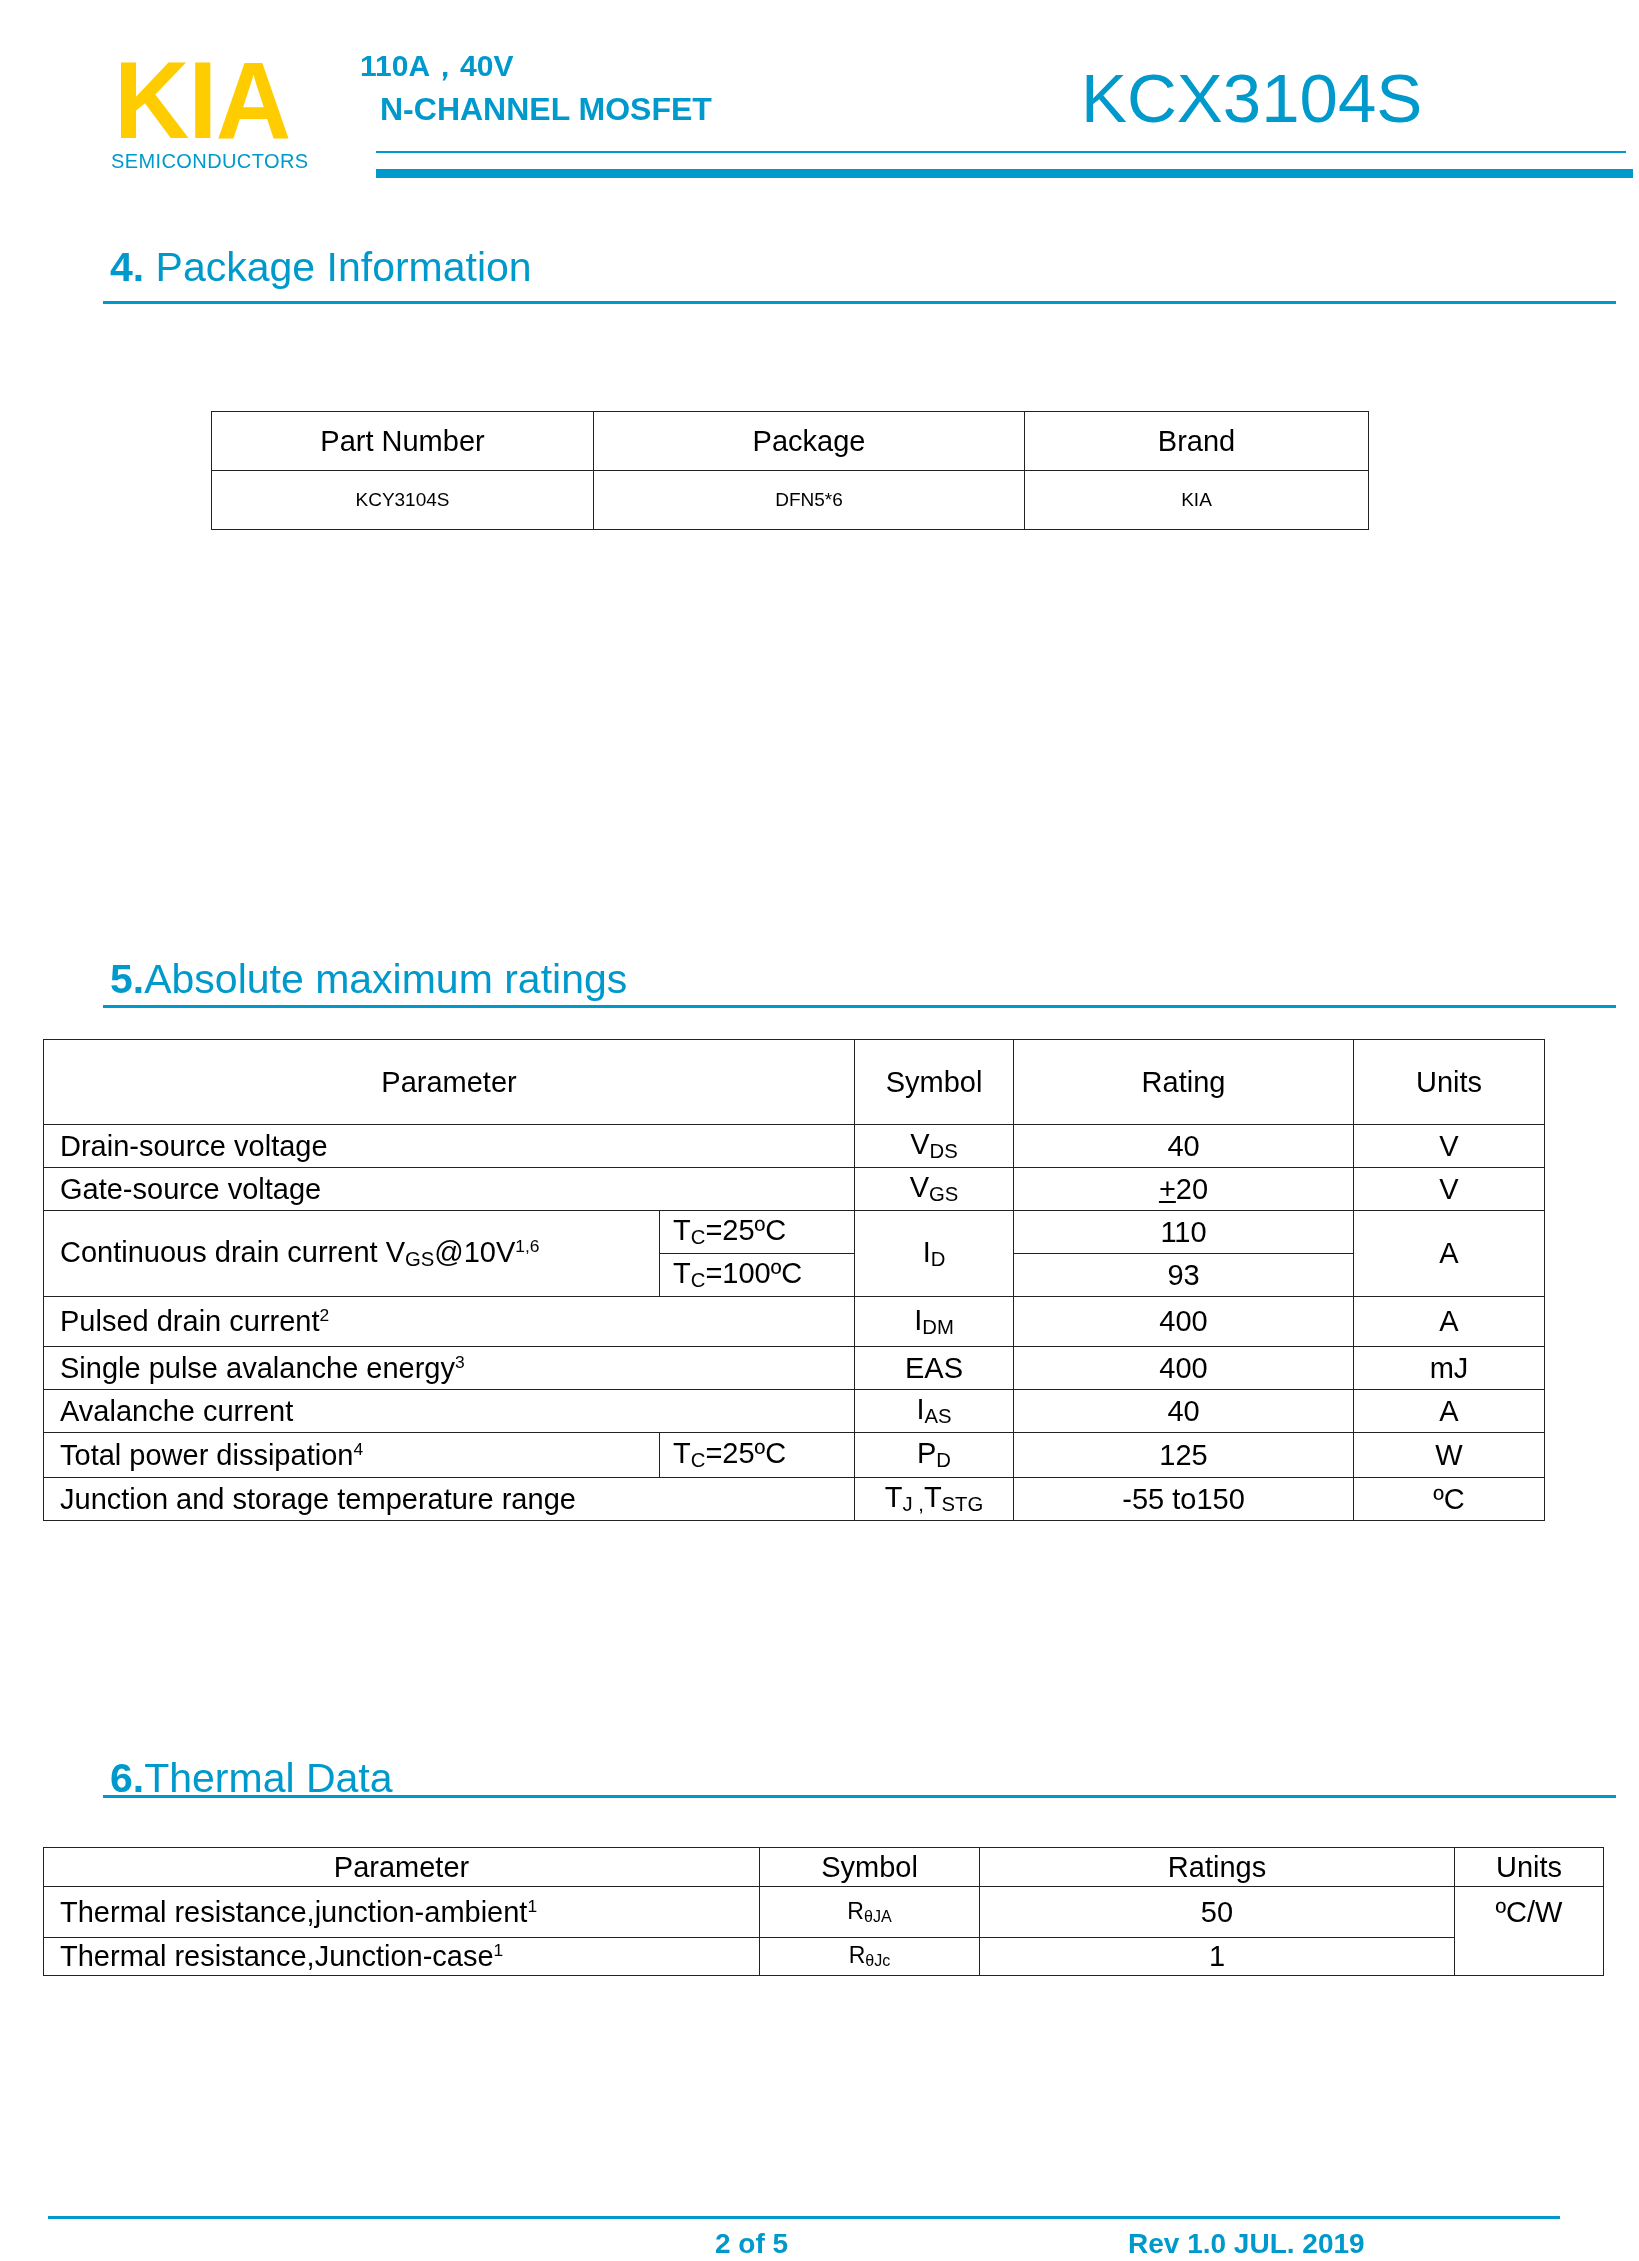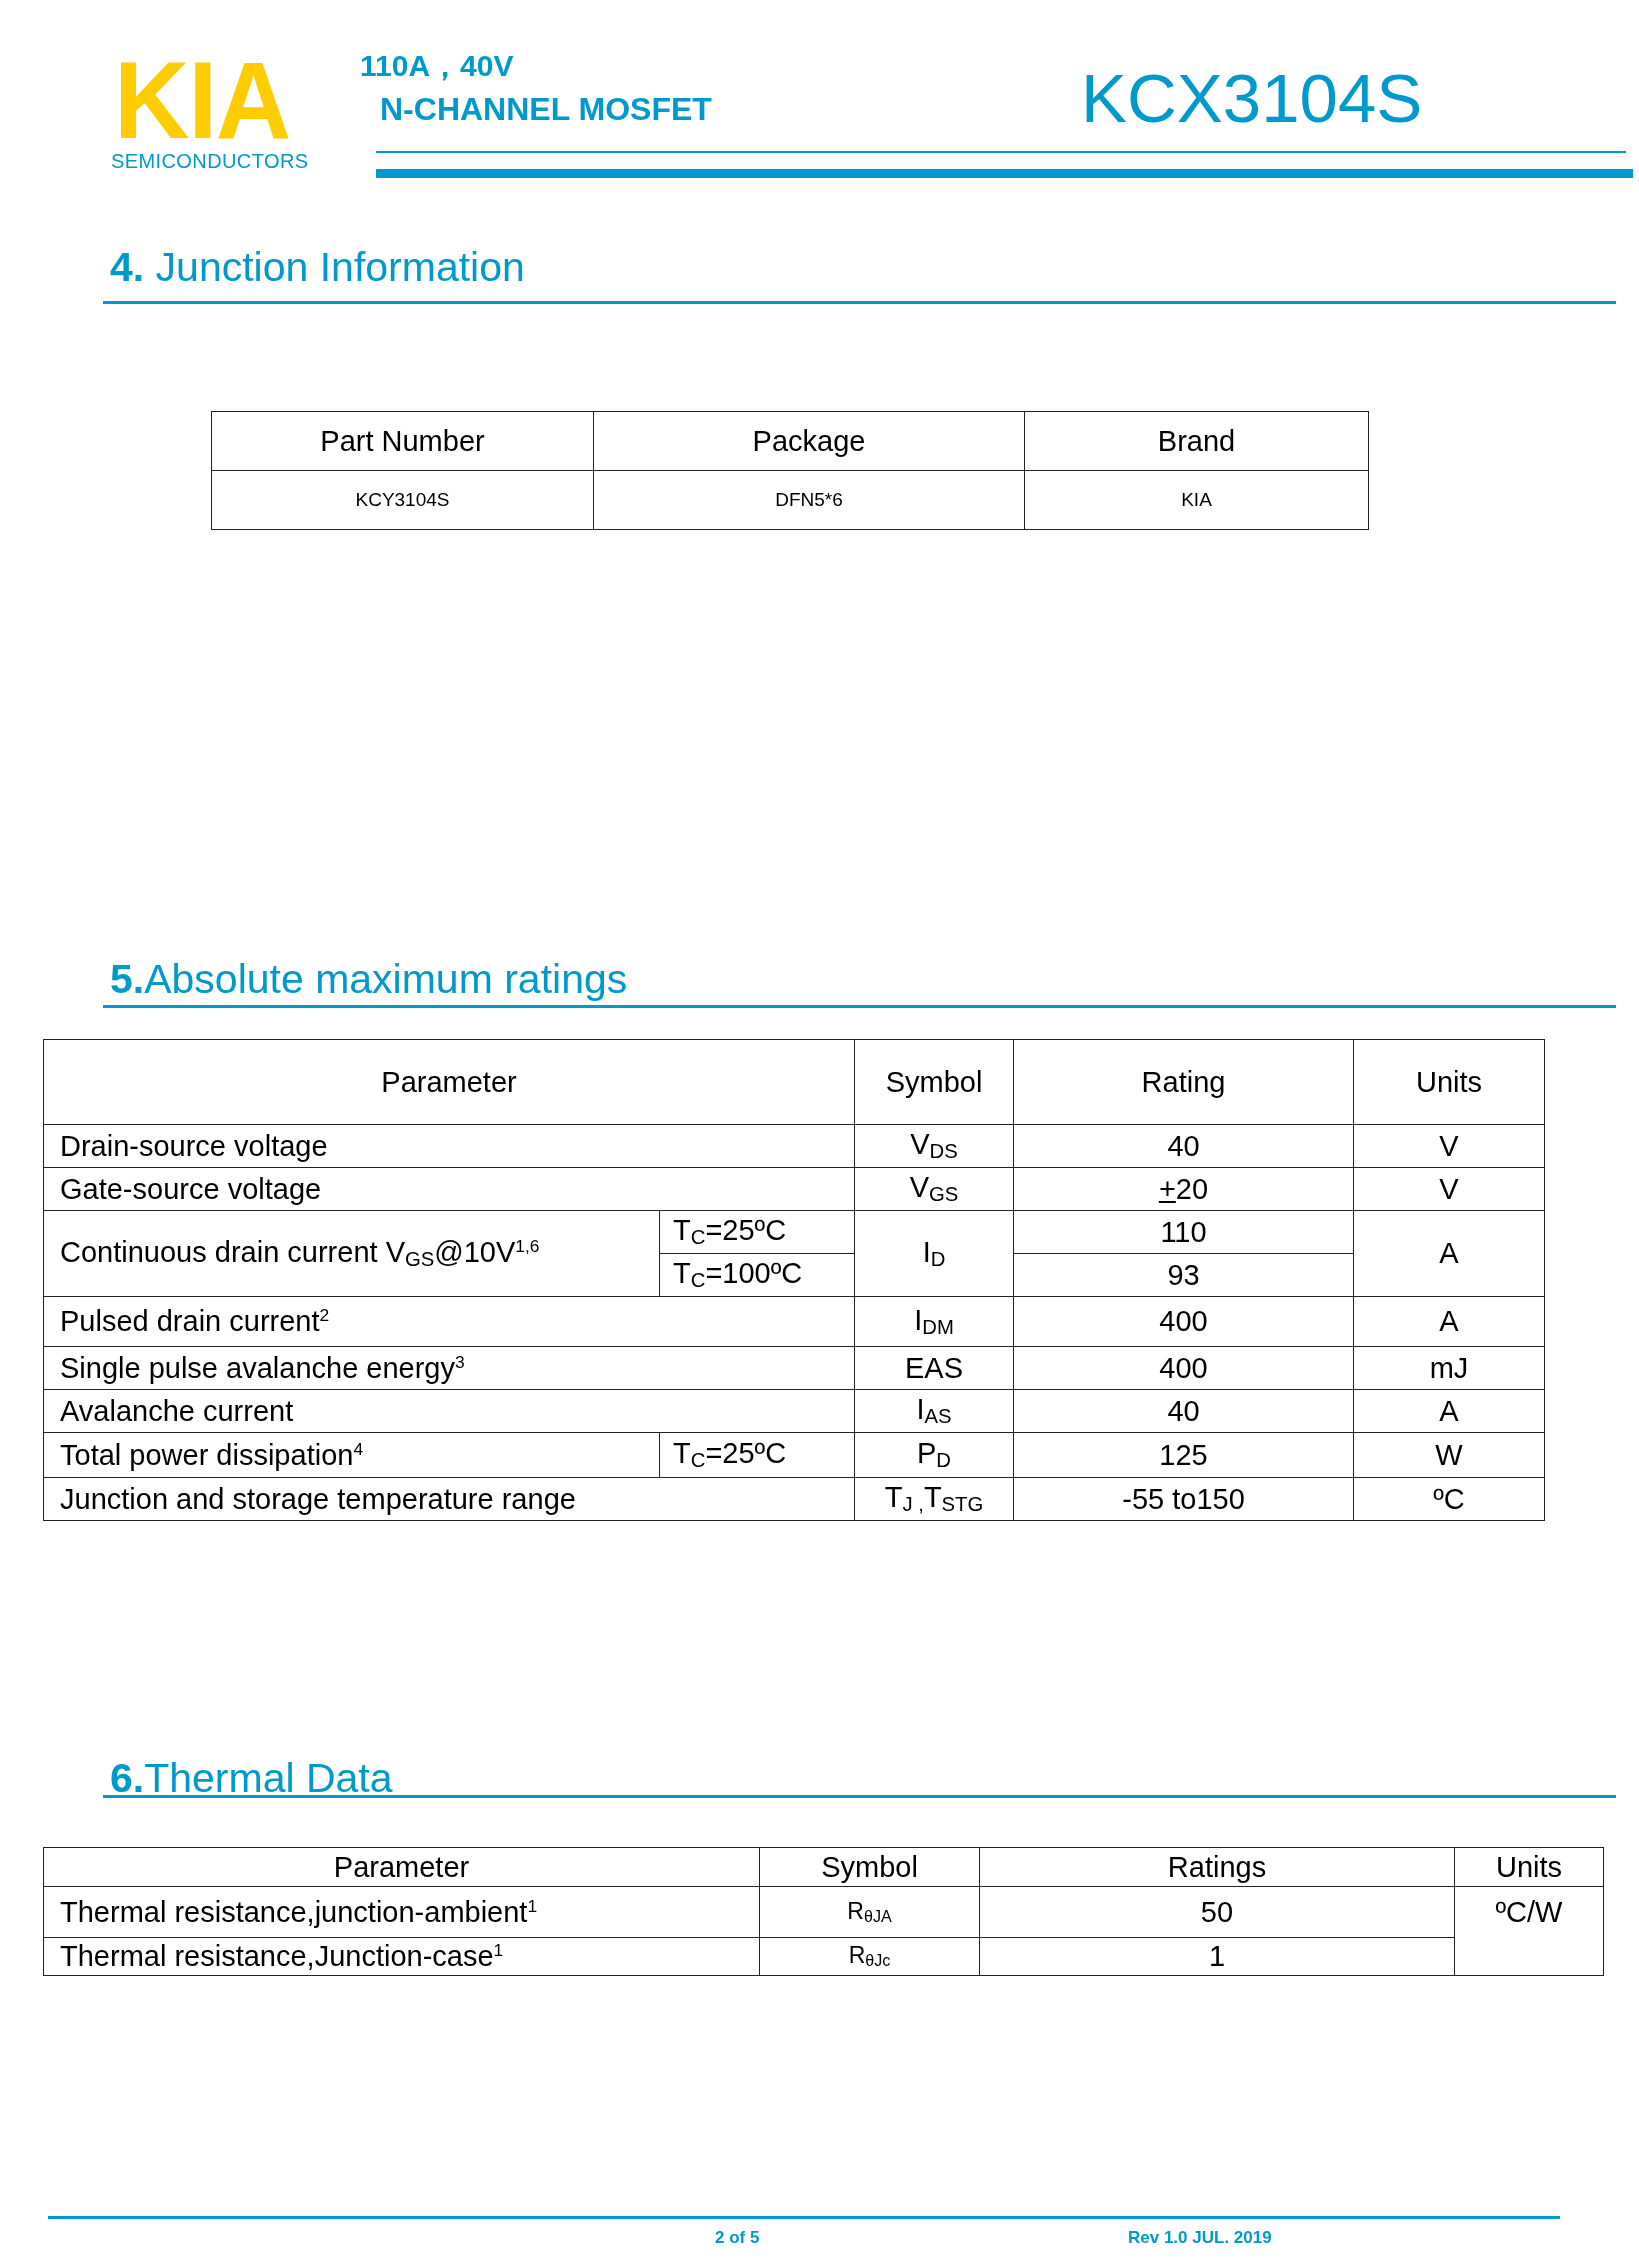--- a/index.html
+++ b/index.html
@@ -29,35 +29,35 @@
   td.l { text-align: left; padding-left: 16px; }
   sub { font-size: 0.7em; vertical-align: -0.2em; }
   sup { font-size: 0.6em; vertical-align: 0.55em; }
   .u { text-decoration: underline; }
 
   #t4 td { font-size: 29px; }
   #t4 td.small { font-size: 19px; }
 
   
   .foot-rule { left: 48px; top: 2216px; width: 1512px; height: 2.9px; background: #0099cc; }
-  .foot { font-size: 17px; font-weight: bold; color: #0099cc; top: 2228px; }
+  .foot { font-size: 28px; font-weight: bold; color: #0099cc; top: 2228px; }
 </style>
 </head>
 <body>
 
 <div class="abs logo">KIA</div>
 <div class="abs semis">SEMICONDUCTORS</div>
 <div class="abs spec1">110A，40V</div>
 <div class="abs spec2">N-CHANNEL MOSFET</div>
 <div class="abs partno">KCX3104S</div>
 <div class="abs hline-thin"></div>
 <div class="abs hline-thick"></div>
 
 <div class="abs sec-title" style="left:110px; top:244px;">
-  <b>4.</b><span> Junction Information</span>
+  <b>4.</b><span> Package Information</span>
 </div>
 <div class="abs sec-rule" style="left:103px; top:301px; width:1513px;"></div>
 
 <table id="t4" style="left:211px; top:411px; width:1157px;">
   <colgroup>
       <col style="width:382px">
       <col style="width:431px">
       <col style="width:344px">
     </colgroup>
   <tbody>

